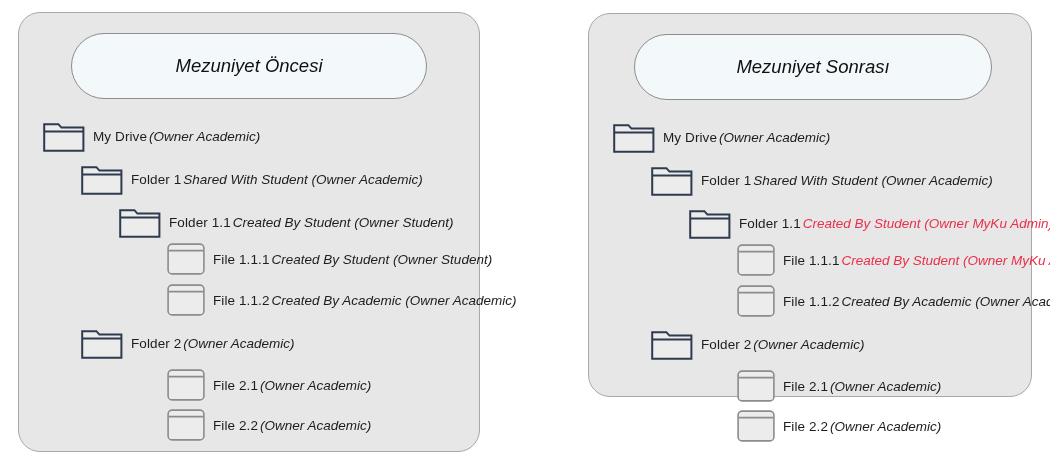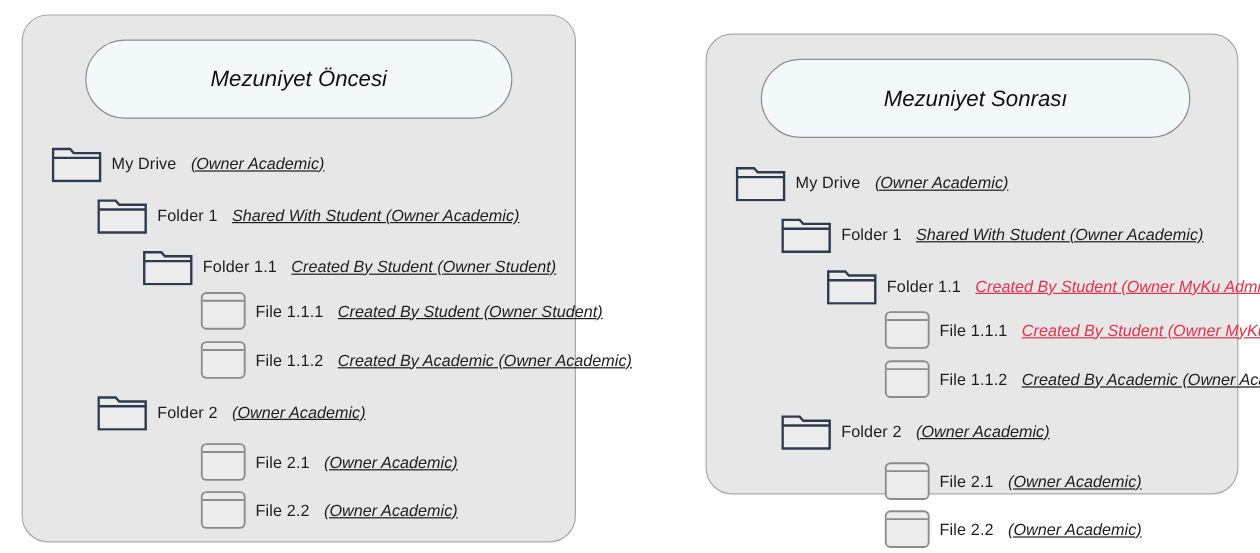--- a/index.html
+++ b/index.html
@@ -24,21 +24,21 @@
 
   
   .panel {
     position: absolute;
     background: #e7e7e7;
     border: 1px solid #a8a8a8;
     border-radius: 22px;
     box-sizing: border-box;
   }
   #panel-before { left: 18px;  top: 12px; width: 462px; height: 440px; }
-  #panel-after  { left: 588px; top: 28px; width: 444px; height: 384px; }
+  #panel-after  { left: 588px; top: 13px; width: 444px; height: 384px; }
 
   
   .pill {
     position: absolute;
     background: #f3f8fb;
     border: 1px solid #8d8d8d;
     border-radius: 200px;
     box-sizing: border-box;
     display: flex;
     align-items: center;
@@ -67,22 +67,21 @@
   .row-label {
     font-size: 13.5px;
     color: #1d1d1d;
     margin-left: 8px;
     letter-spacing: 0.1px;
   }
   .row-note {
     font-size: 13.5px;
     font-style: italic;
     color: #1d1d1d;
-    margin-left: 12px;
-    text-decoration: underline;
+    margin-left: 2px;
   }
   .row-note.red { color: #e8304c; }
 
   
   .folder-icon {
     width: 42px;
     height: 31px;
     flex: 0 0 auto;
     display: block;
   }

